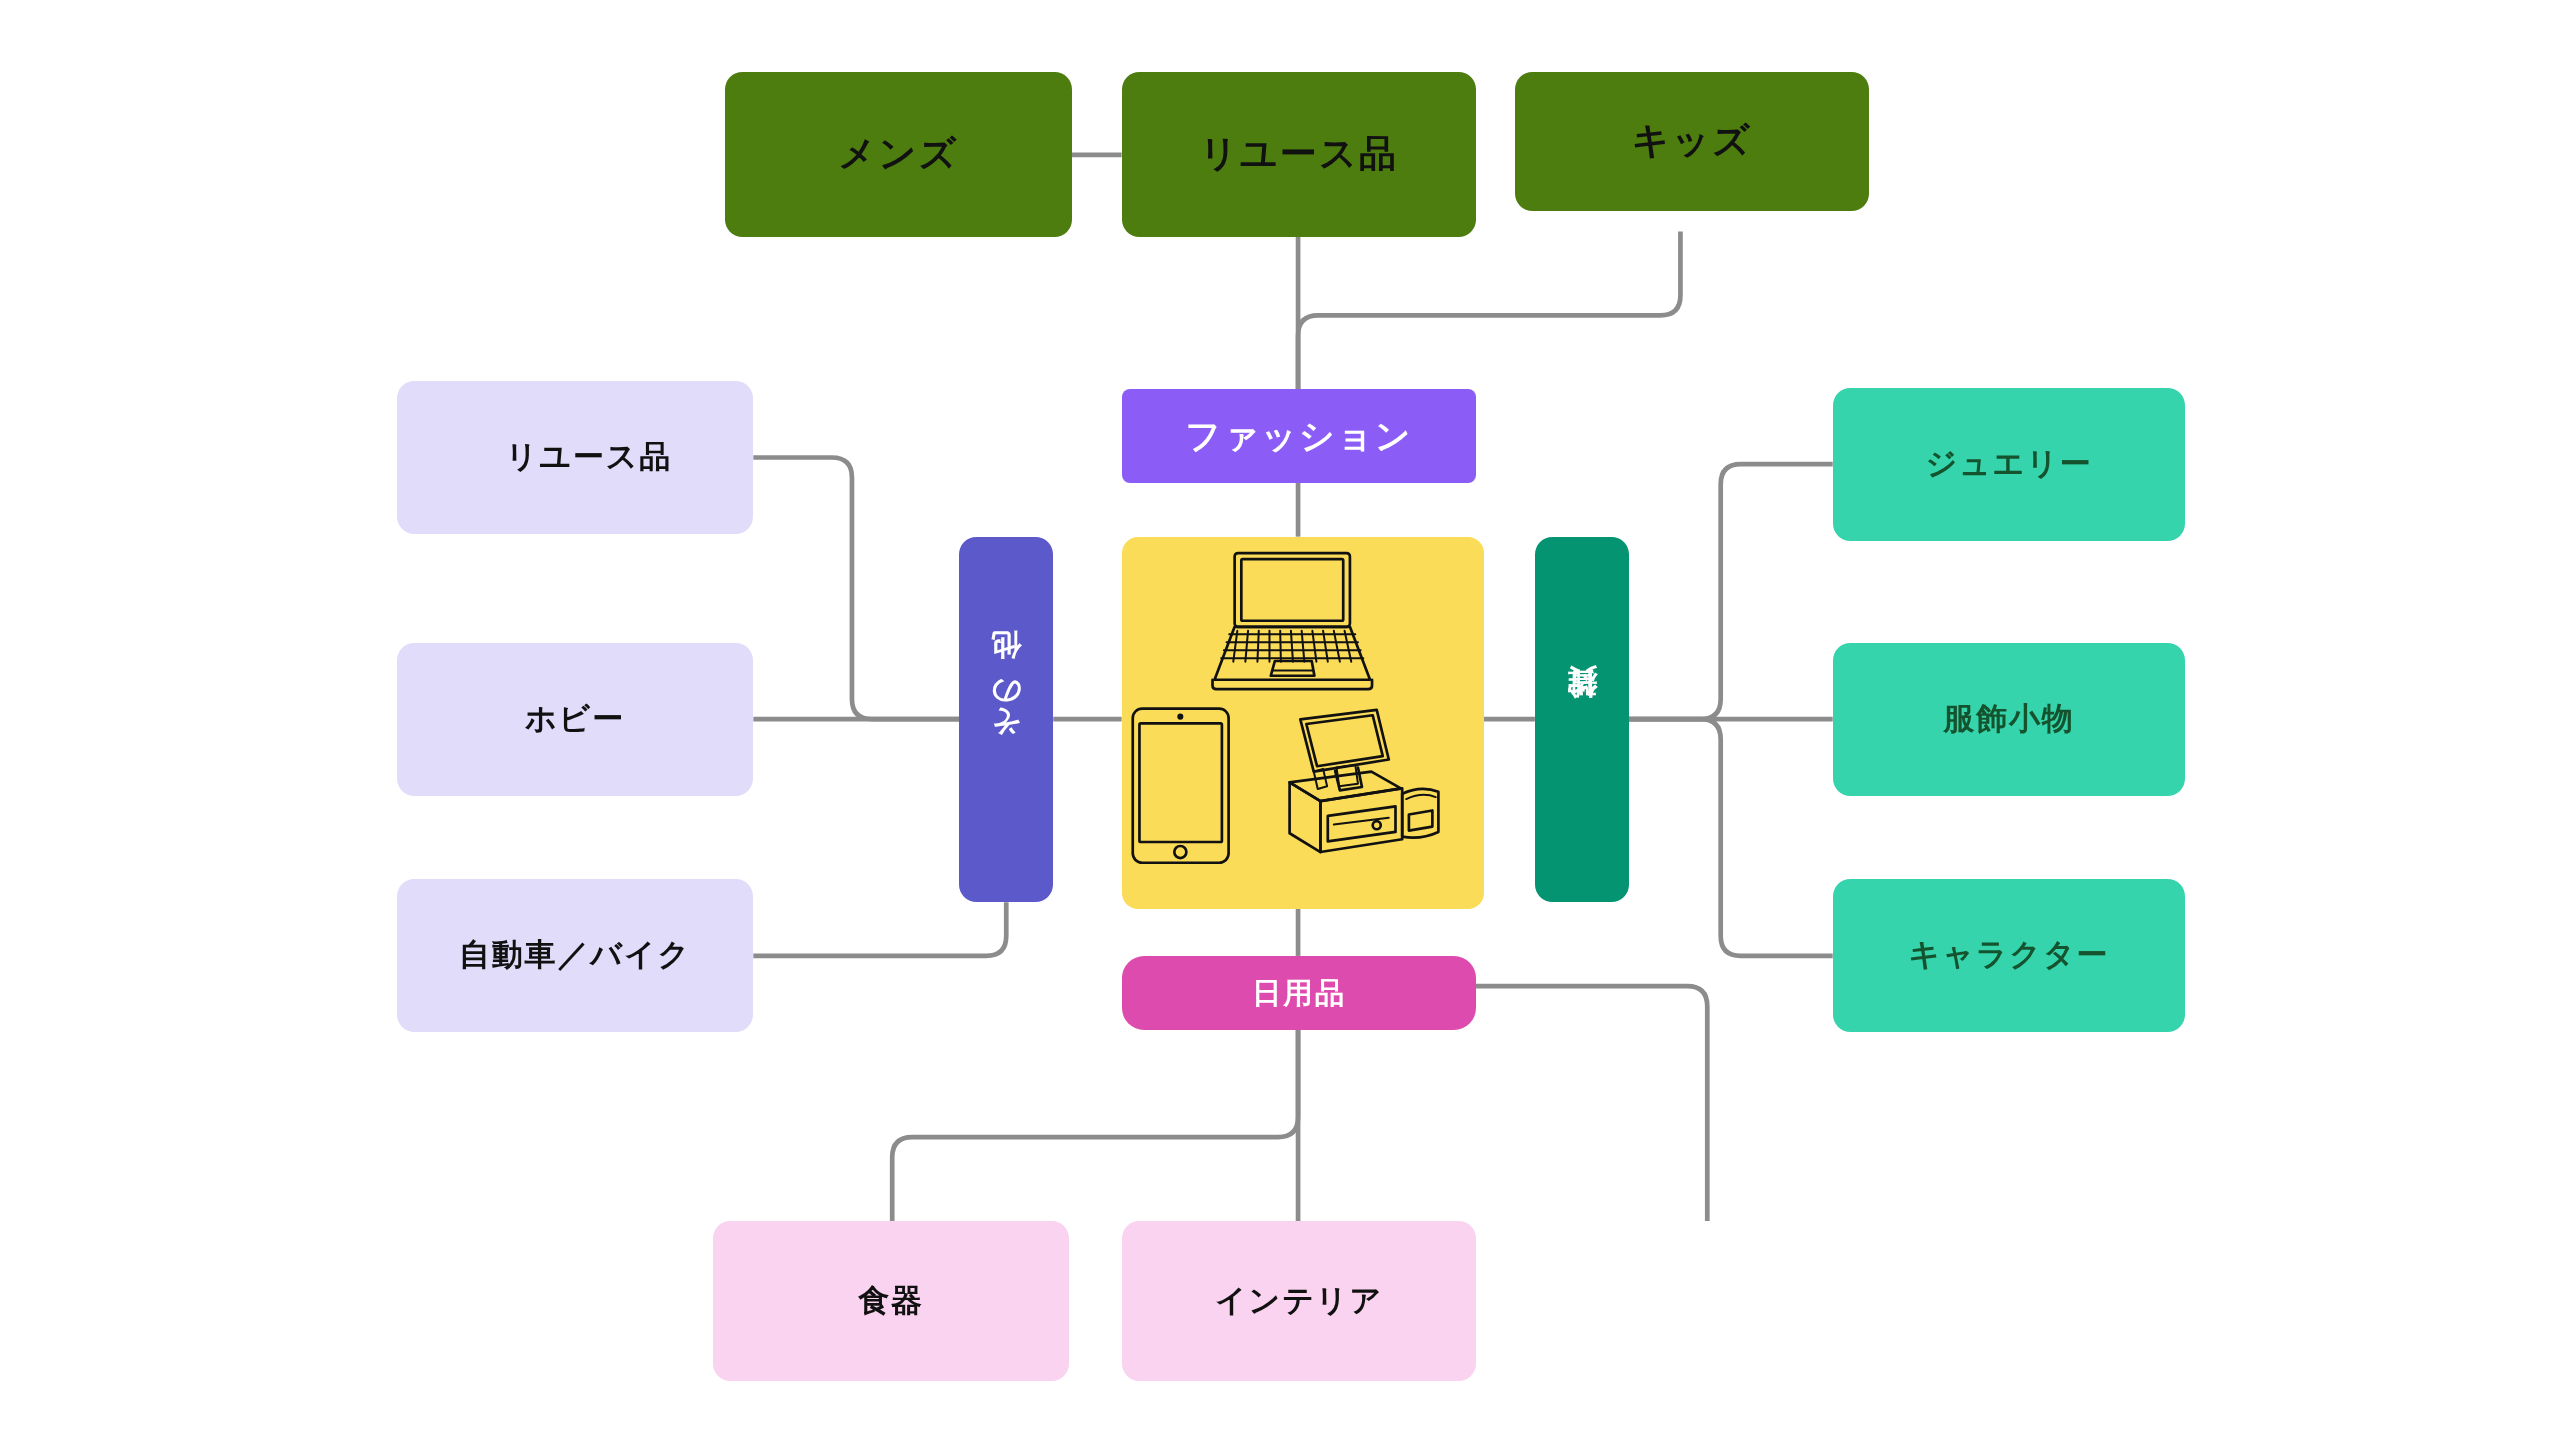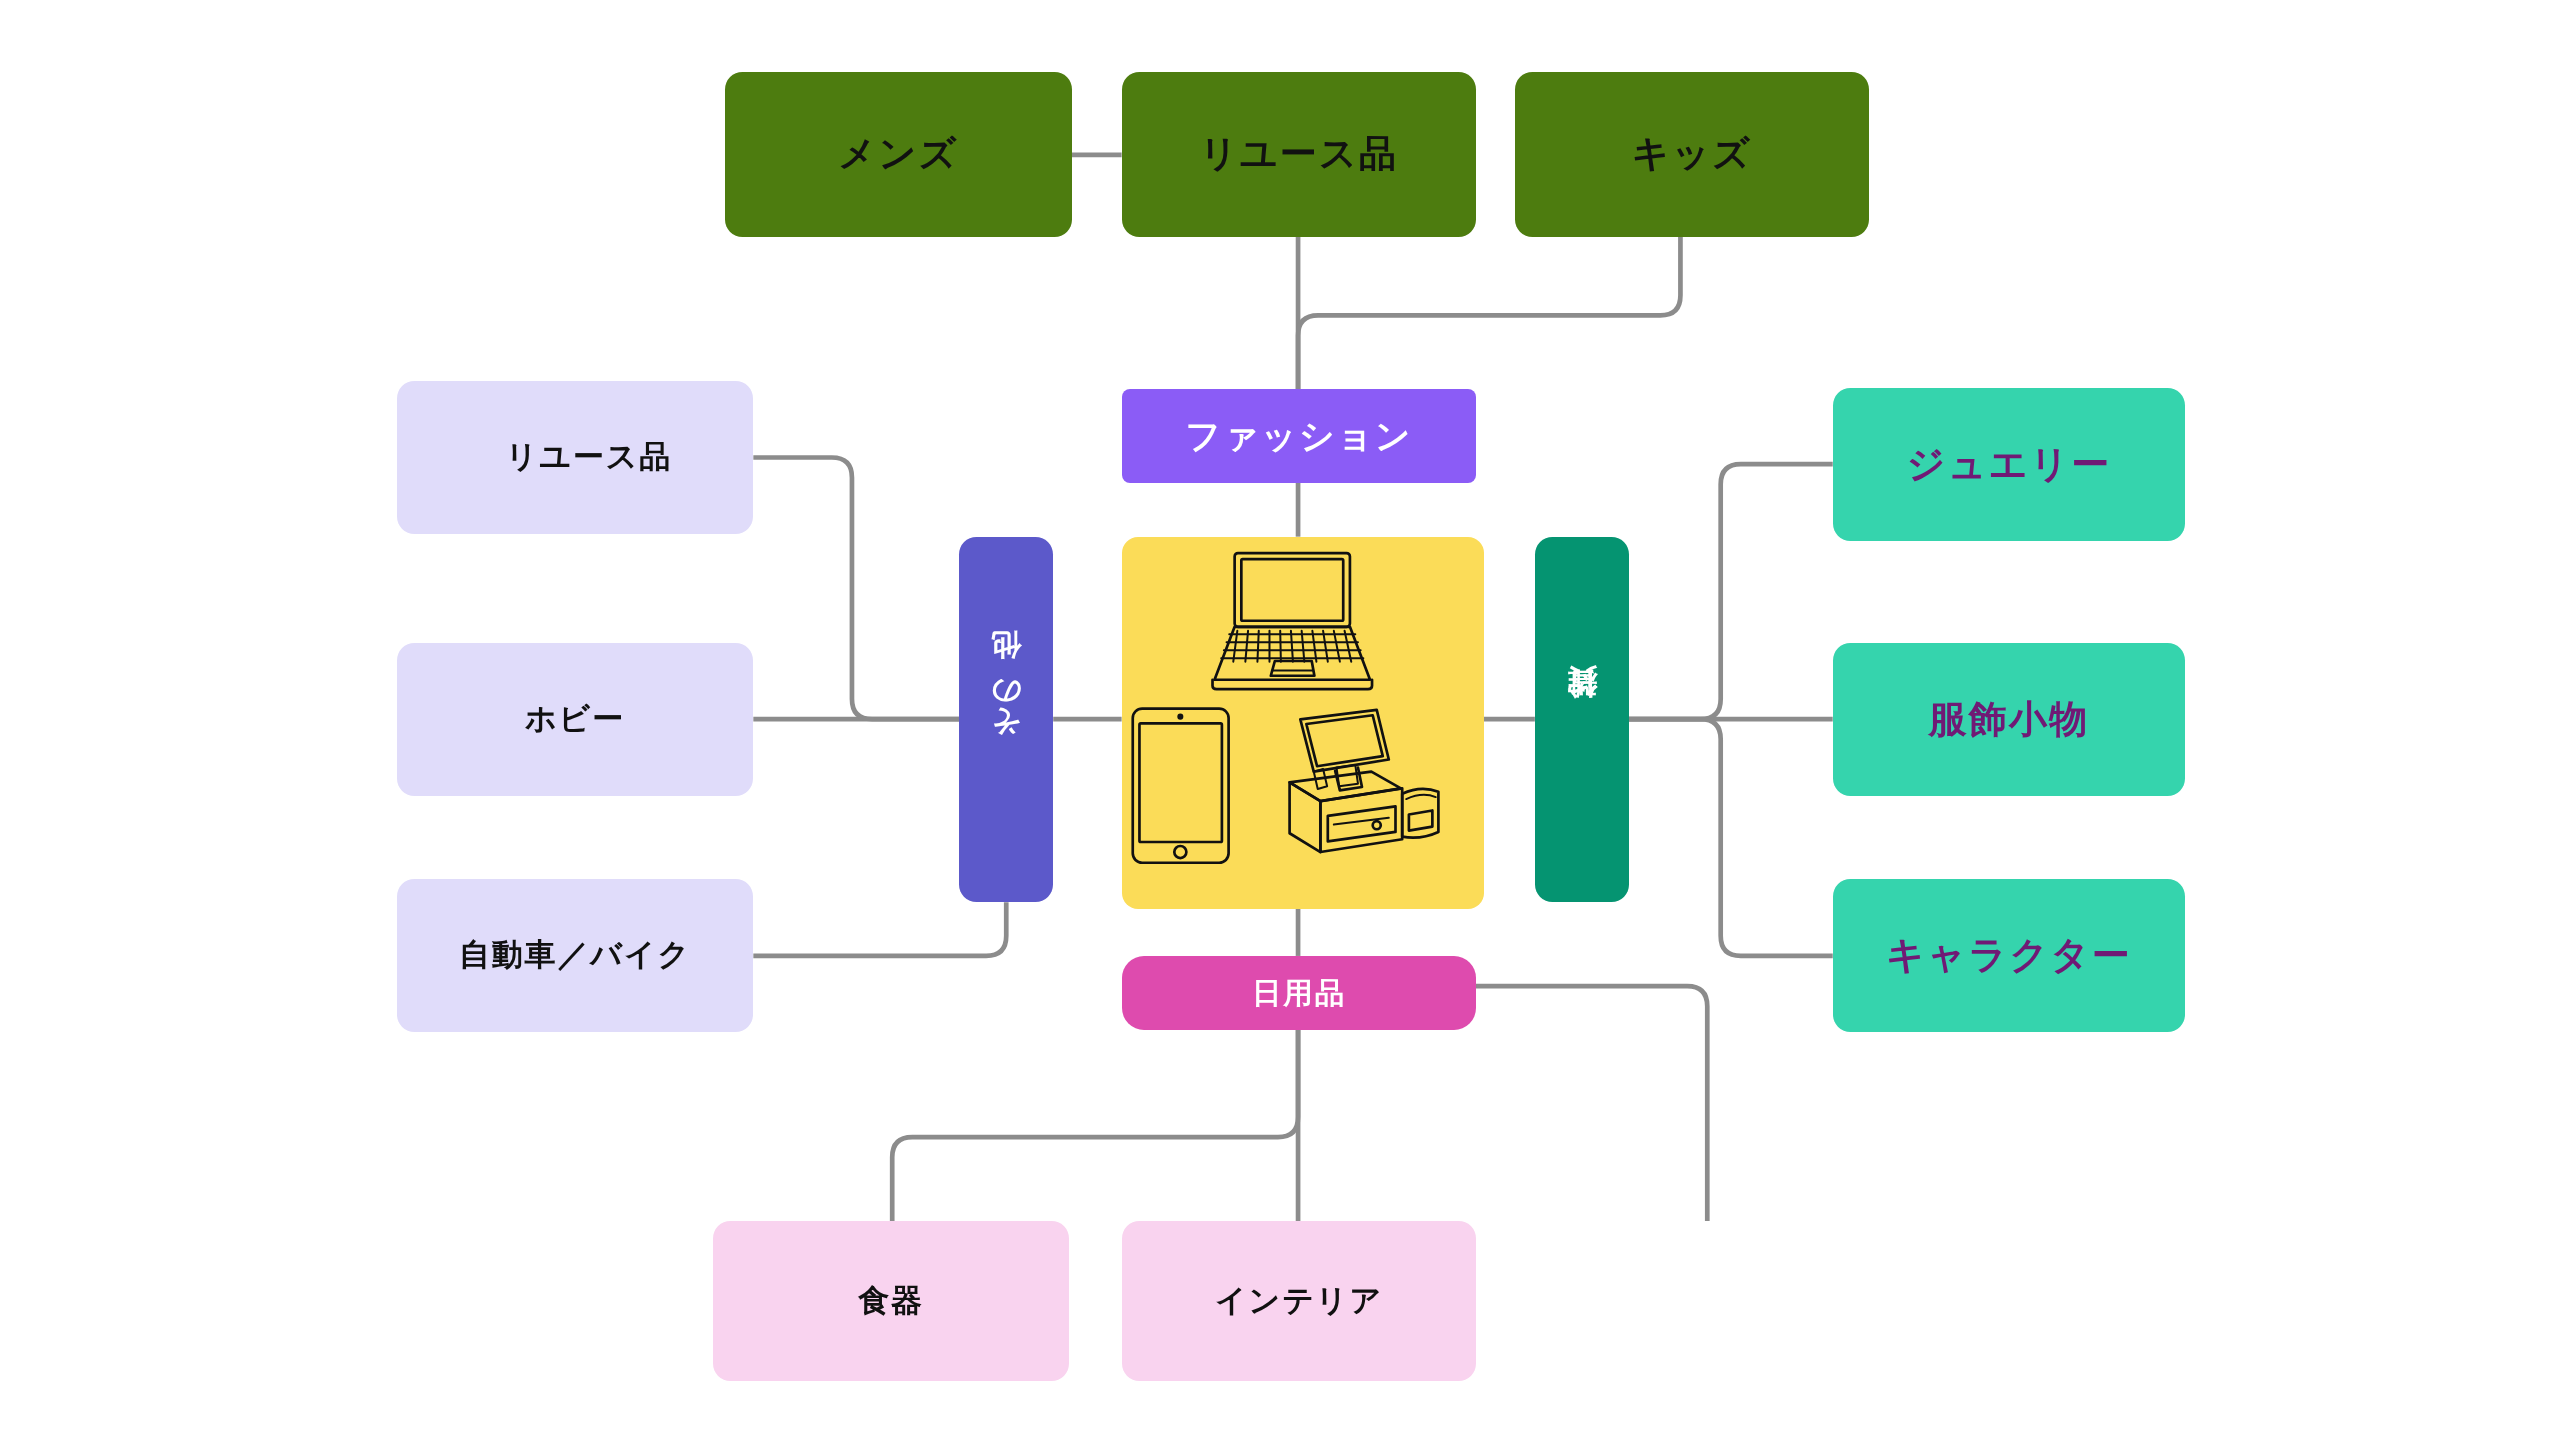--- a/index.html
+++ b/index.html
@@ -42,21 +42,21 @@
     z-index: 5;
   }
   .node-label {
     display: block;
     white-space: nowrap;
   }
 
   
   .v-orange   { background: #4d7c0f; color: #111111; font-size: 37px; }
   .v-lavender { background: #E0DCFA; color: #111111; font-size: 31px; }
-  .v-teal     { background: #35D4AD; color: #701a75; font-size: 38px; text-align: center; }
+  .v-teal     { background: #35D4AD; color: #14532d; font-size: 31px; text-align: center; }
   .v-pink     { background: #F9D3EF; color: #111111; font-size: 31px; }
   .v-red      { background: #8b5cf6; color: #ffffff; font-size: 35px; border-radius: 8px; }
   .v-magenta  { background: #DE4BAE; color: #ffffff; font-size: 29.5px; border-radius: 22px; }
   .v-purple   { background: #5C59CA; color: #ffffff; font-size: 29.5px; border-radius: 17.4px; }
   .v-green    { background: #059471; color: #ffffff; font-size: 29.5px; border-radius: 17.4px; }
   .v-yellow   { background: #FBDC58; border-radius: 16px; }
 
   .vertical-text .node-label {
     writing-mode: vertical-rl;
     transform: rotate(180deg);
@@ -114,21 +114,21 @@
   </svg>
 
   <div class="node v-orange" style="left:725px; top:72px; width:347px; height:165px;">
     <span class="node-label">メンズ</span>
   </div>
 
   <div class="node v-orange" style="left:1122px; top:72px; width:354px; height:165px;">
     <span class="node-label">リユース品</span>
   </div>
 
-  <div class="node v-orange" style="left:1515px; top:72px; width:354px; height:165px;">
+  <div class="node v-orange" style="left:1515px; top:72px; width:354px; height:139px;">
     <span class="node-label">キッズ</span>
   </div>
 
   <div class="node v-red" style="left:1122px; top:389px; width:354px; height:94px;">
     <span class="node-label">ファッション</span>
   </div>
 
   <div class="node v-lavender" style="left:397px; top:381px; width:356px; height:153px;padding-left:28px;">
     <span class="node-label">リユース品</span>
   </div>

